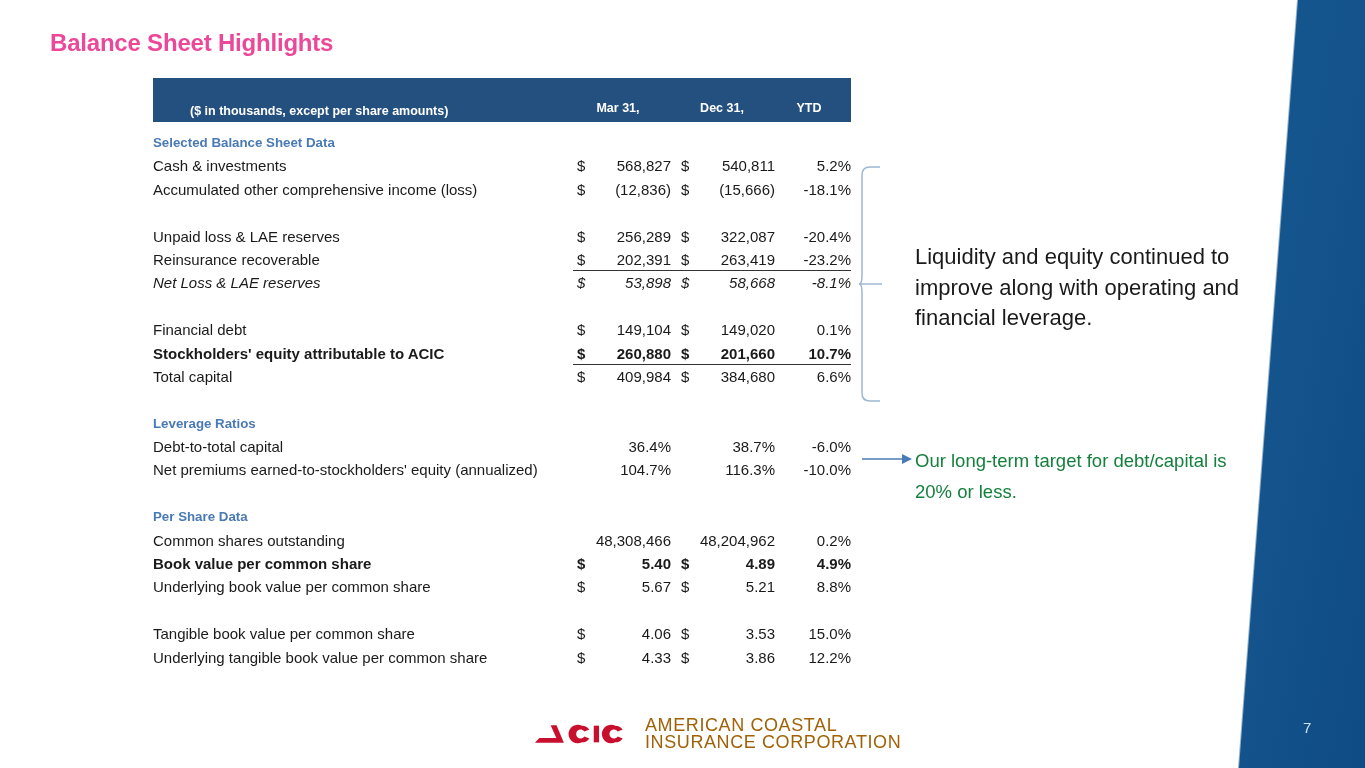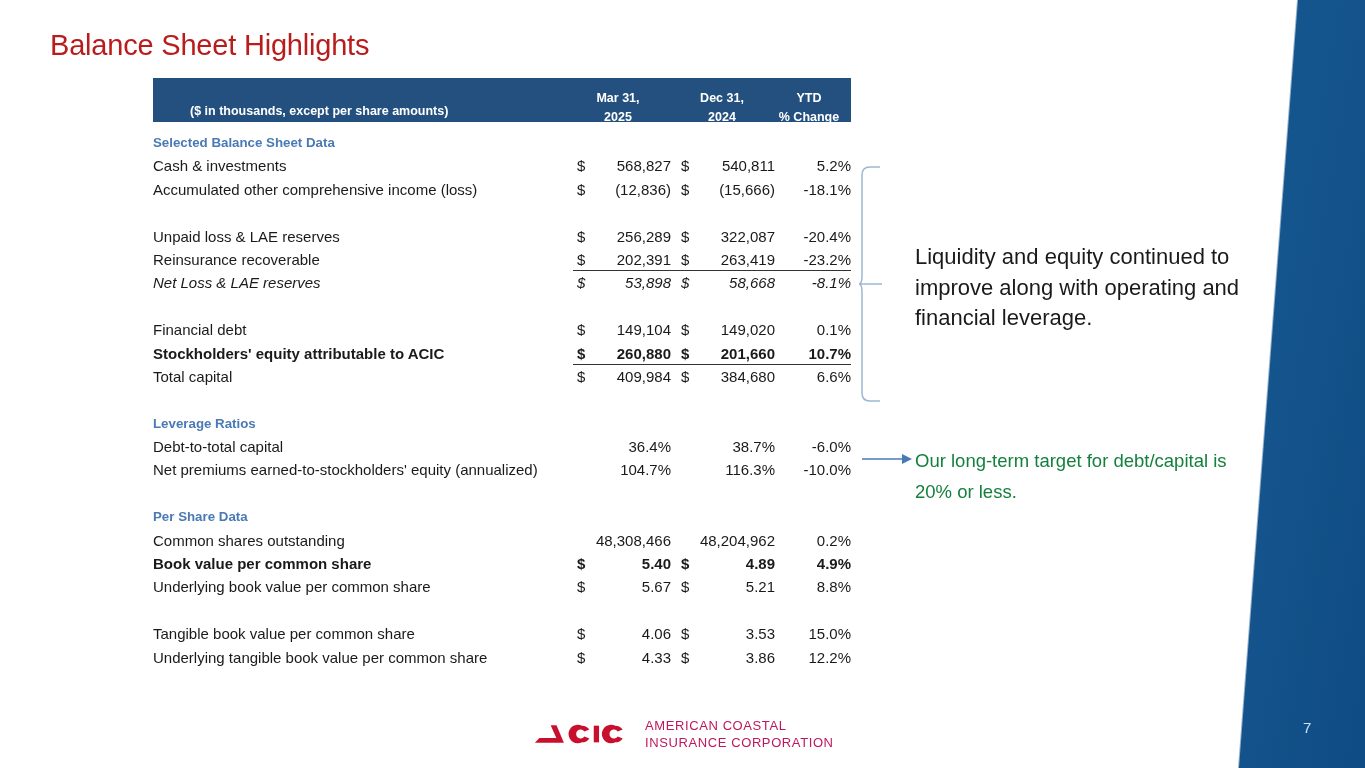--- a/index.html
+++ b/index.html
@@ -25,37 +25,37 @@
     z-index:2;
   }
   .page-num{
     position:absolute;left:1303px;top:719px;z-index:3;
     color:#cfe3f5;font-size:15px;letter-spacing:0.5px;
   }
 
   
   .title{
     position:absolute;left:50px;top:29px;
-    font-size:29px;font-weight:normal;color:#b91c1c;
+    font-size:24px;font-weight:bold;color:#ec4899;
     letter-spacing:-0.2px;
   }
 
   
   .tbl{position:absolute;left:153px;top:78px;width:698px;}
   .hdr{
     background:#24507F;color:#ffffff;height:44px;position:relative;
     font-size:12.5px;font-weight:bold;
   }
   .hdr .sub{
     position:absolute;left:1px;bottom:4px;font-size:12.5px;font-weight:bold;padding-left:36px;
   }
   .hdr .ch{
     position:absolute;text-align:center;width:110px;font-weight:bold;
   }
-  .hdr .ch .l1{display:block;line-height:20px;padding-top:10px;}
+  .hdr .ch .l1{display:block;line-height:20px;padding-top:20px;}
   .hdr .ch .l2{display:block;line-height:19px;}
 
   .rows{position:relative;margin-top:9px;}
   .row{
     position:relative;height:23.4px;font-size:15px;color:#1a1a1a;
     line-height:23.4px;white-space:nowrap;
   }
   .row.gap{height:23.4px;}
   .row .lbl{position:absolute;left:0;top:0;}
   .row .cur1{position:absolute;left:424px;width:12px;text-align:left;}
@@ -92,21 +92,21 @@
   .arrow{position:absolute;left:862px;top:450px;width:52px;height:18px;z-index:4;}
   .ann2{
     position:absolute;left:915px;top:446px;width:330px;
     font-size:18.5px;color:#15803d;line-height:30.5px;
   }
 
   
   .logo{position:absolute;left:533px;top:714px;height:40px;display:flex;align-items:center;}
   .logo-mark{width:98px;height:34px;}
   .logo-txt{
-    margin-left:14px;color:#be185d;font-size:13px;line-height:17px;
+    margin-left:14px;color:#a16207;font-size:18px;line-height:17px;
     letter-spacing:0.6px;
   }
 </style>
 </head>
 <body>
 
 <div id="slide">
 
   <div class="band"></div>
   <div class="band-edge"></div>

